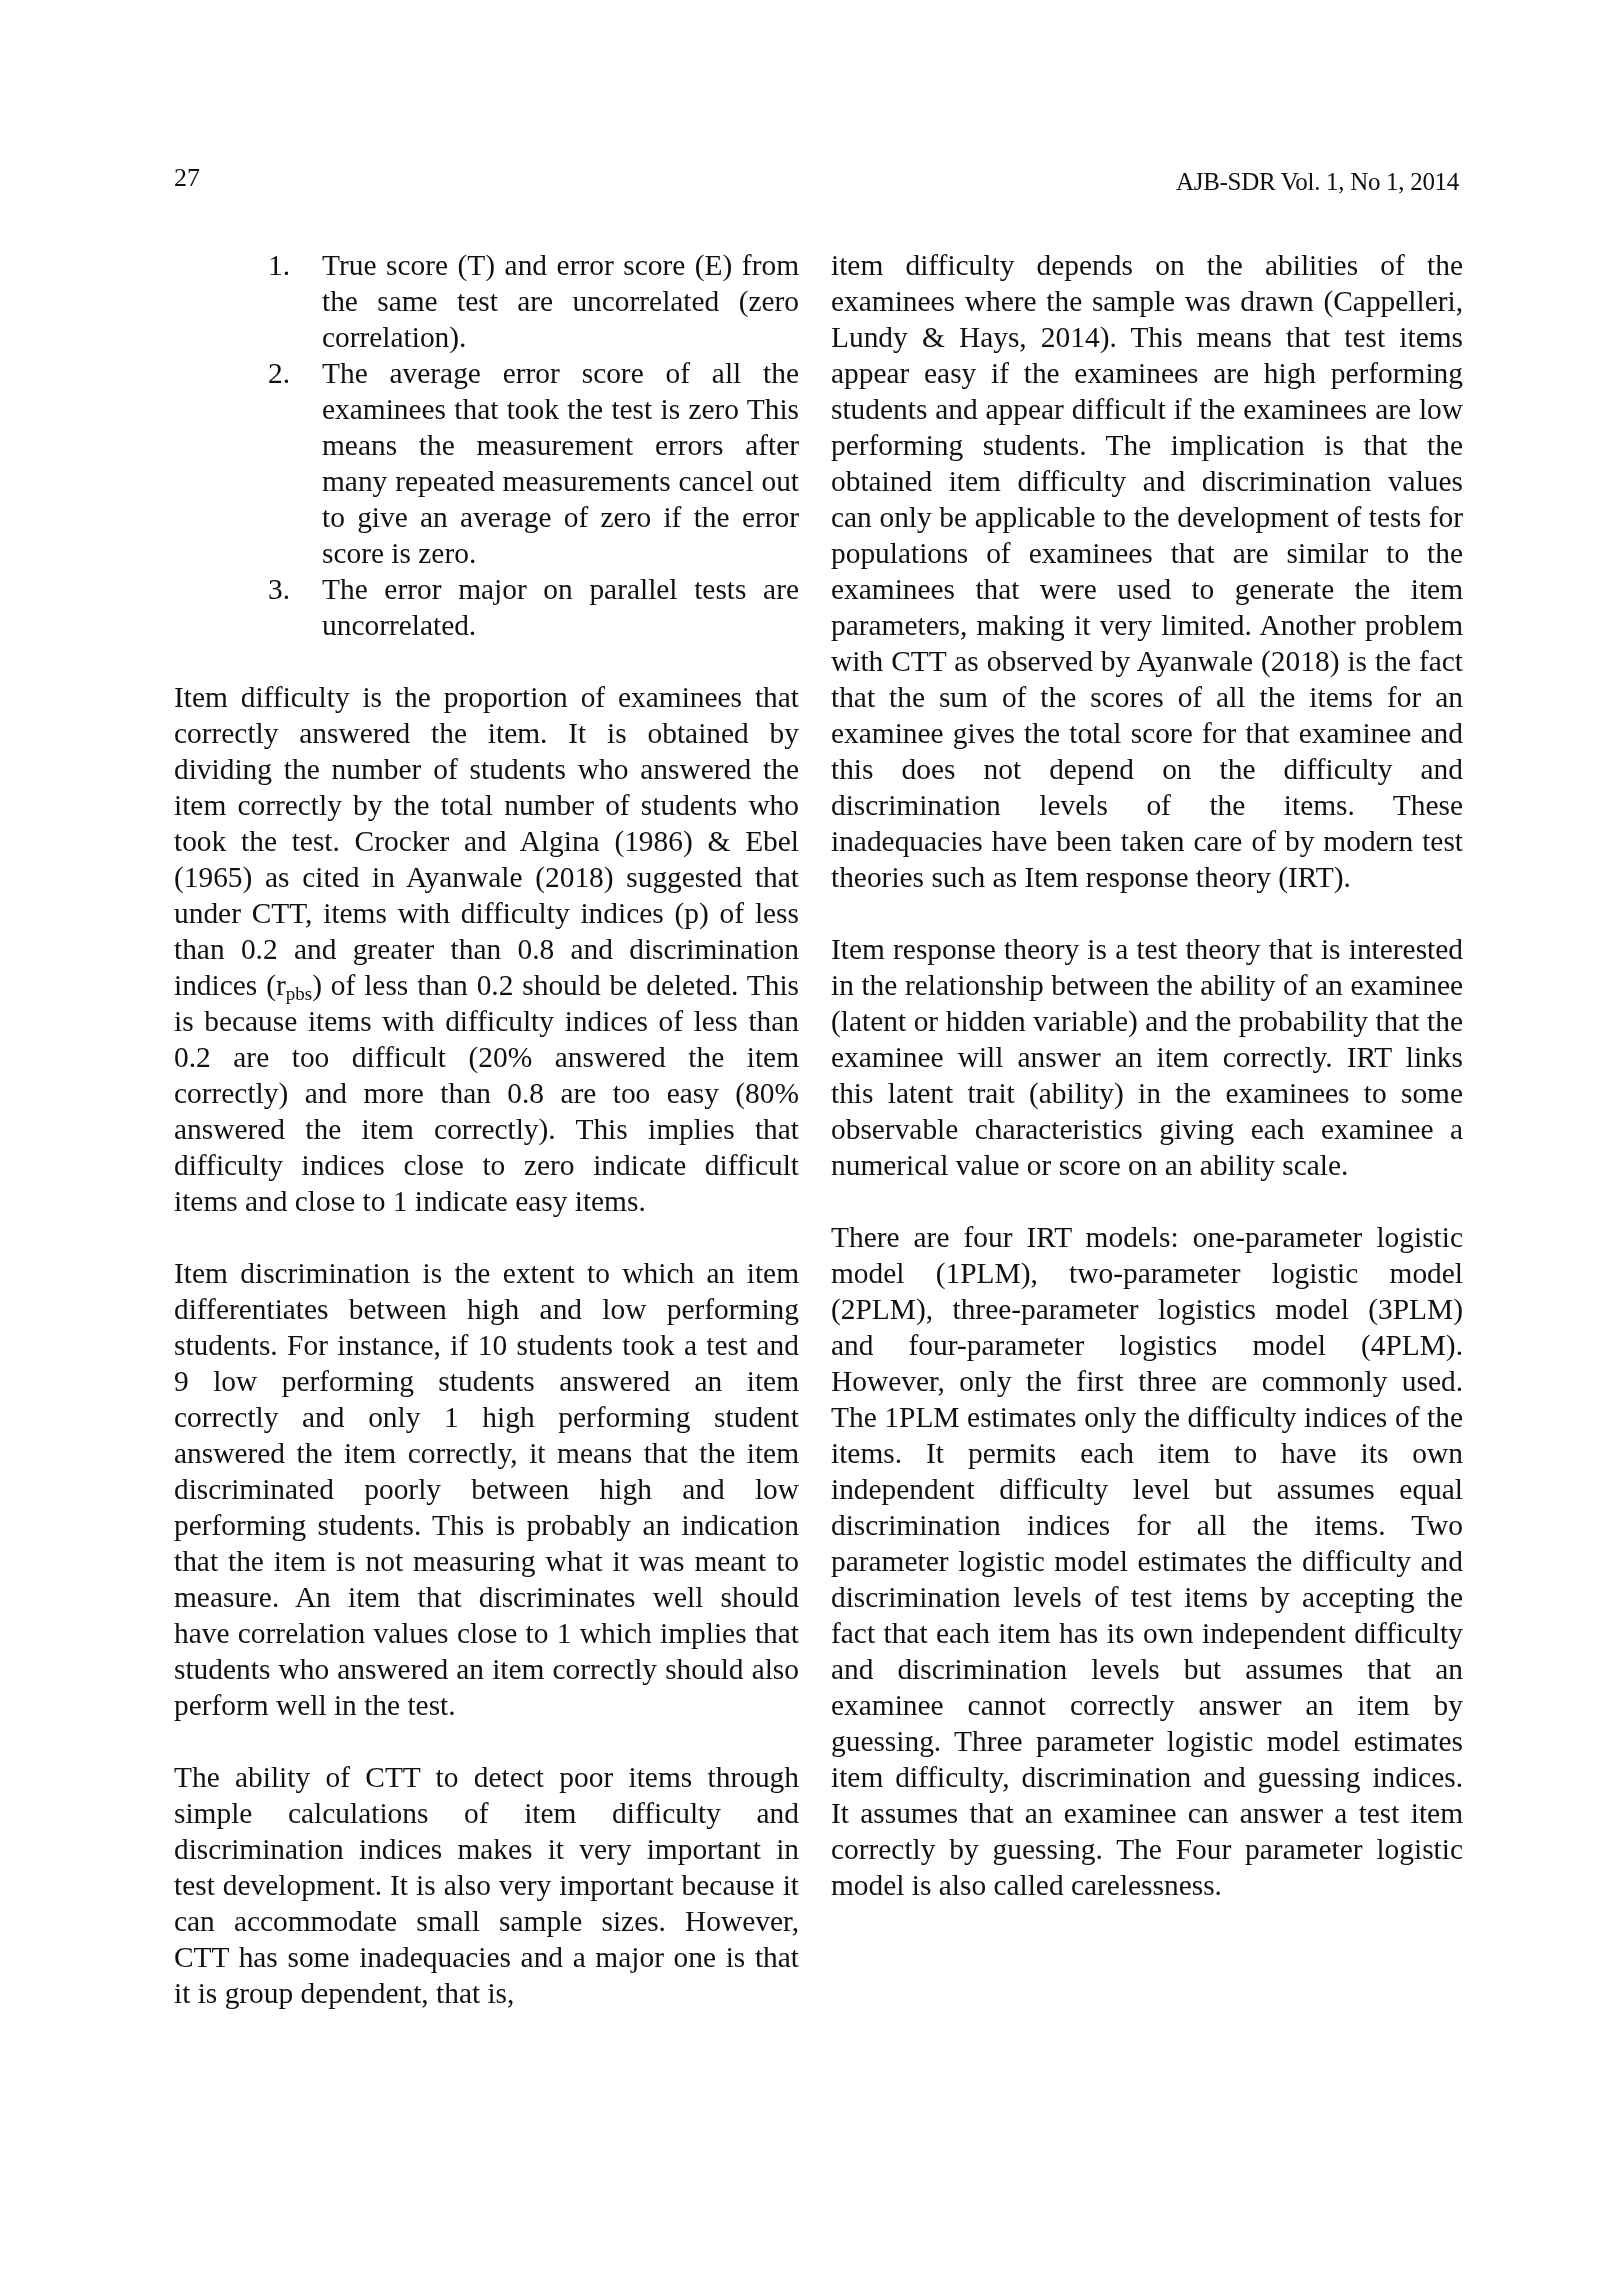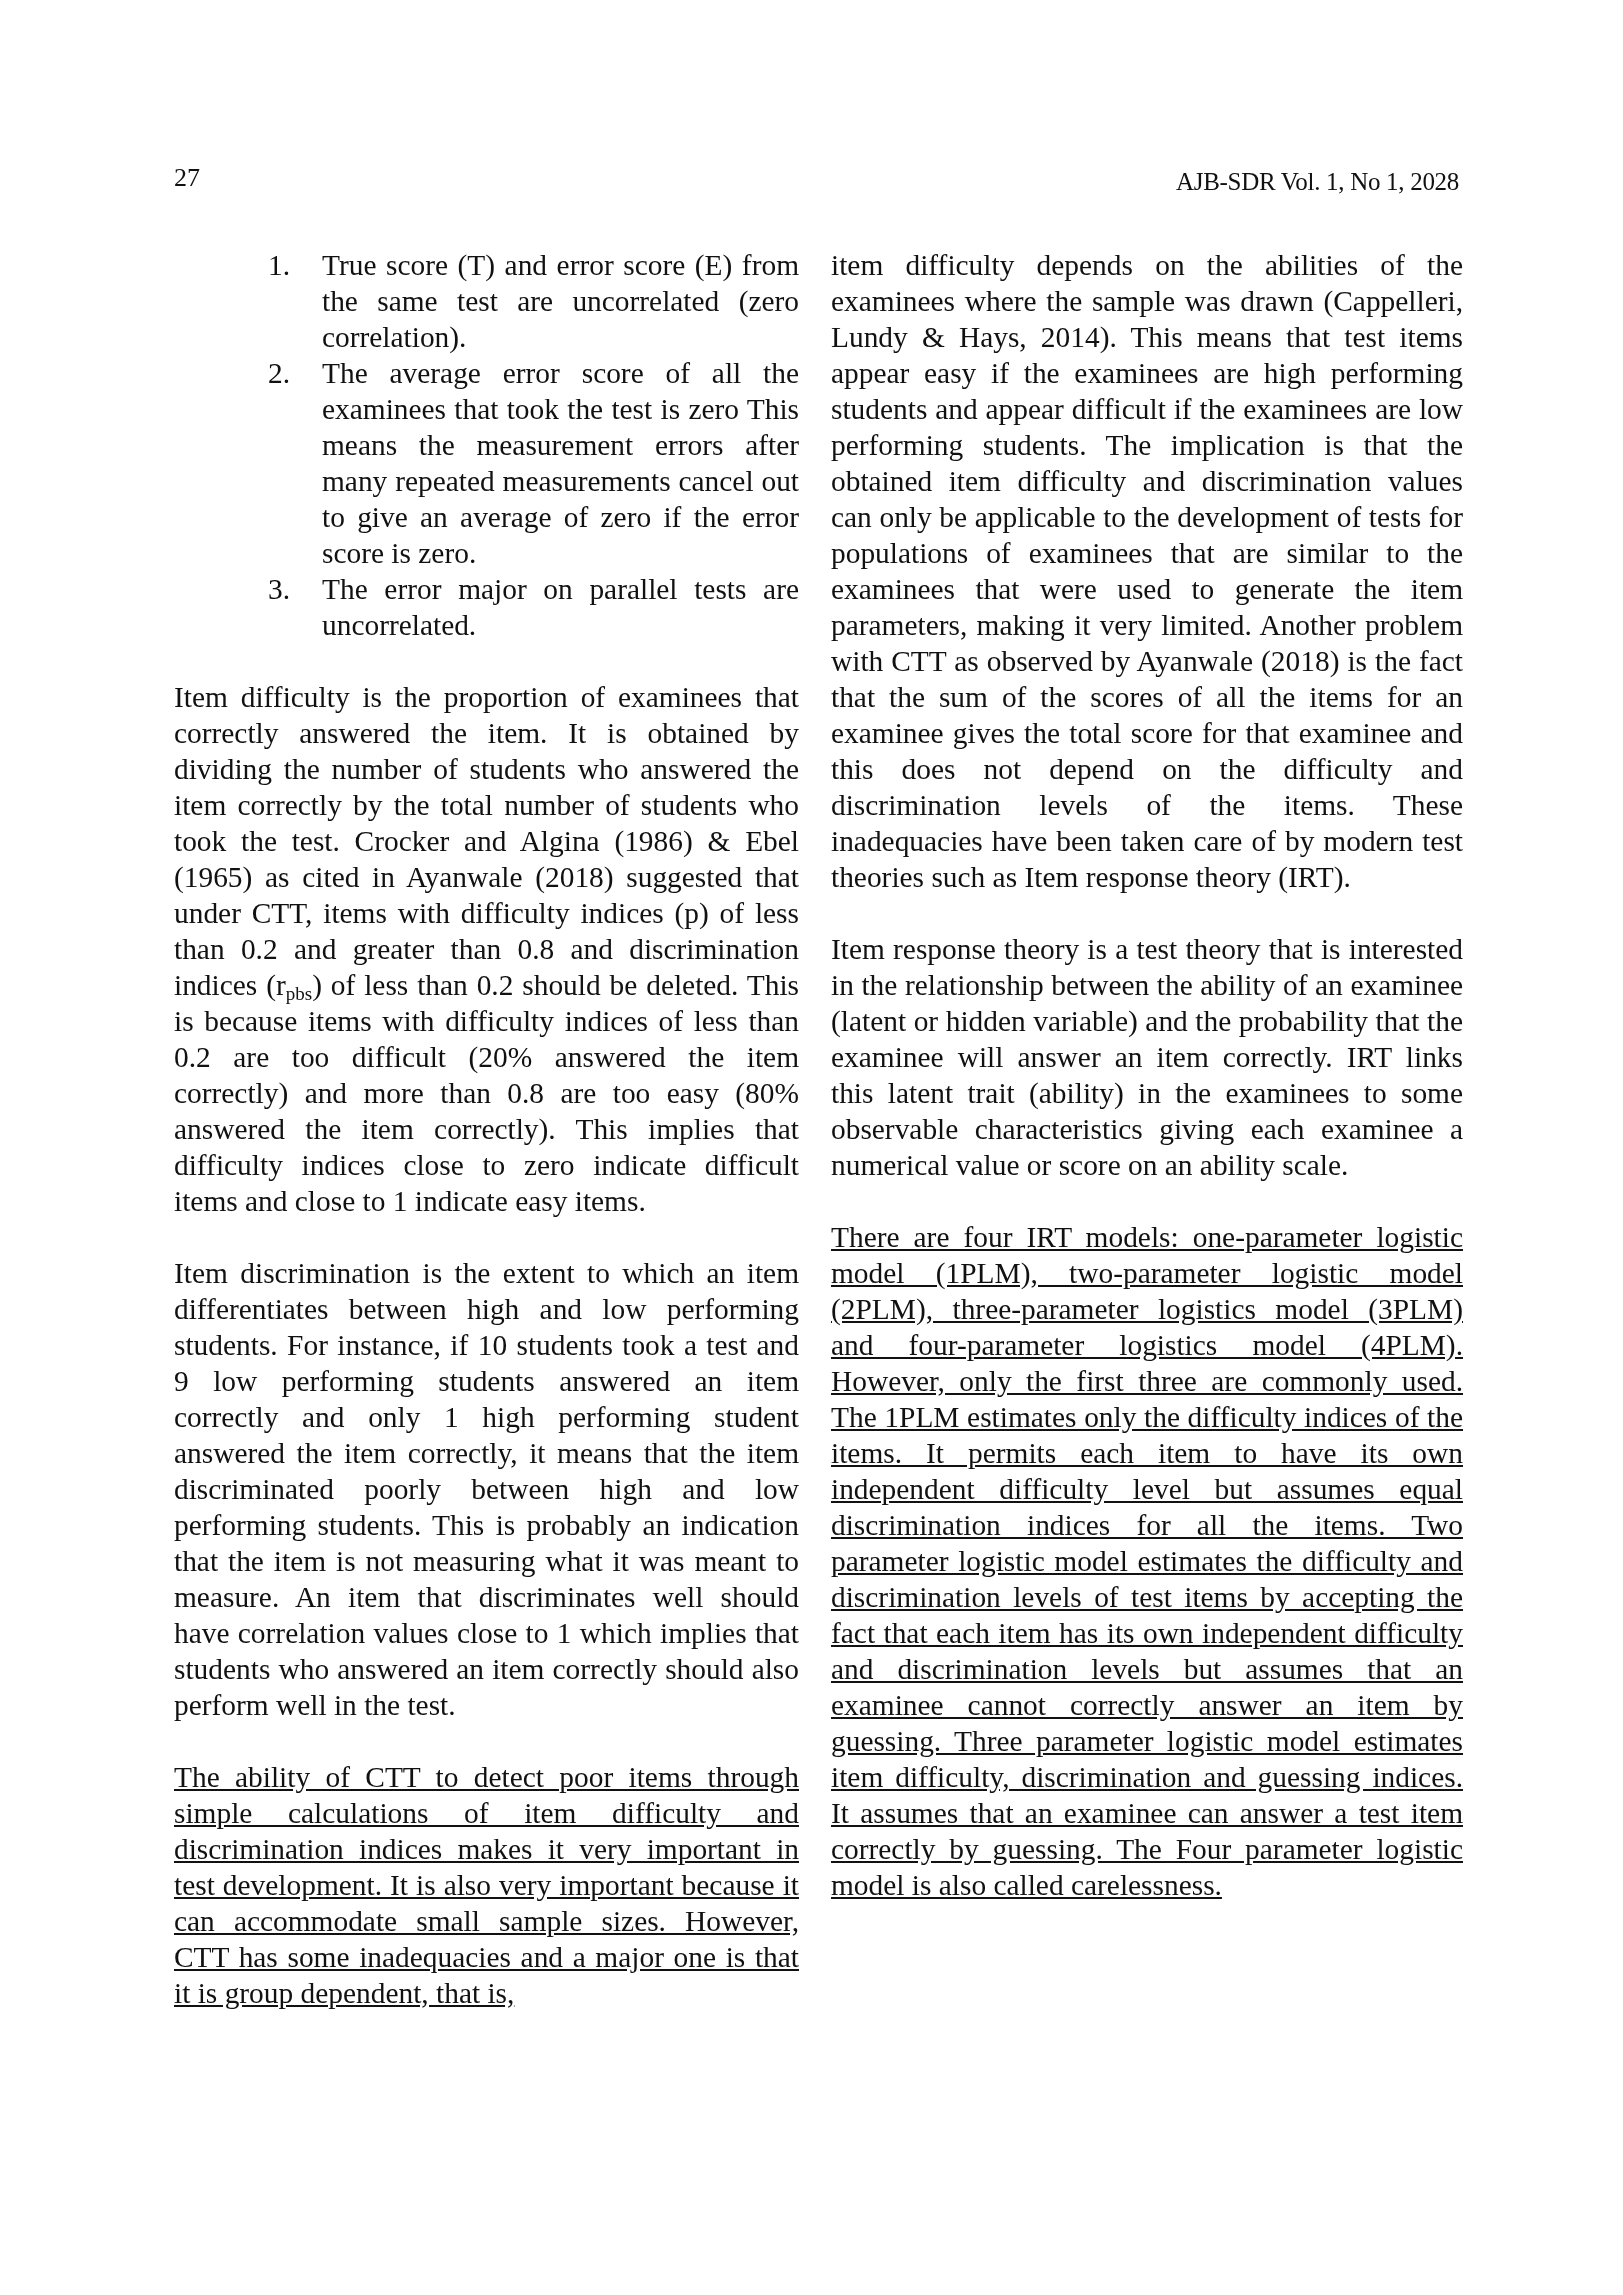--- a/index.html
+++ b/index.html
@@ -4,33 +4,33 @@
   <style>
     html, body { margin: 0; padding: 0; background: #ffffff; }
     body { width: 1623px; height: 2295px; position: relative; overflow: hidden; color: #111111; }
     .page { position: absolute; inset: 0; font-family: "Liberation Serif", "DejaVu Serif", serif; }
     .header-left { position: absolute; left: 174px; top: 165px; font-size: 26px; line-height: 1; }
     .header-right { position: absolute; right: 164px; top: 169px; font-size: 25px; line-height: 1; letter-spacing: -0.3px; }
     .col { position: absolute; top: 247px; width: 625px; font-size: 29.4px; line-height: 36px; text-align: justify; }
     .col-left { left: 174px; }
     .col-right { left: 831px; width: 632px; }
     .para { margin: 0 0 36px 0; hyphens: none; }
-    .para:last-child { margin-bottom: 0; text-decoration: underline; }
+    .para:last-child { margin-bottom: 0; }
     .assumptions { list-style: none; margin: 0 0 36px 0; padding: 0 0 0 148px; }
     .assumptions li { position: relative; margin: 0; }
     .assumptions .num { position: absolute; left: -54px; top: 0; }
     sub { font-size: 19px; line-height: 0; vertical-align: -5.2px; }
   </style>
 </head>
 <body>
 
 <div class="page">
 
   <div class="header-left">27</div>
-  <div class="header-right">AJB-SDR Vol. 1, No 1, 2028</div>
+  <div class="header-right">AJB-SDR Vol. 1, No 1, 2014</div>
 
   <div class="col col-left">
     <ol class="assumptions">
       <li>
         <span class="num">1.</span>
         <span>True score (T) and error score (E) from the same test are uncorrelated (zero correlation).</span>
       </li>
       <li>
         <span class="num">2.</span>
         <span>The average error score of all the examinees that took the test is zero This means the measurement errors after many repeated measurements cancel out to give an average of zero if the error score is zero.</span>

